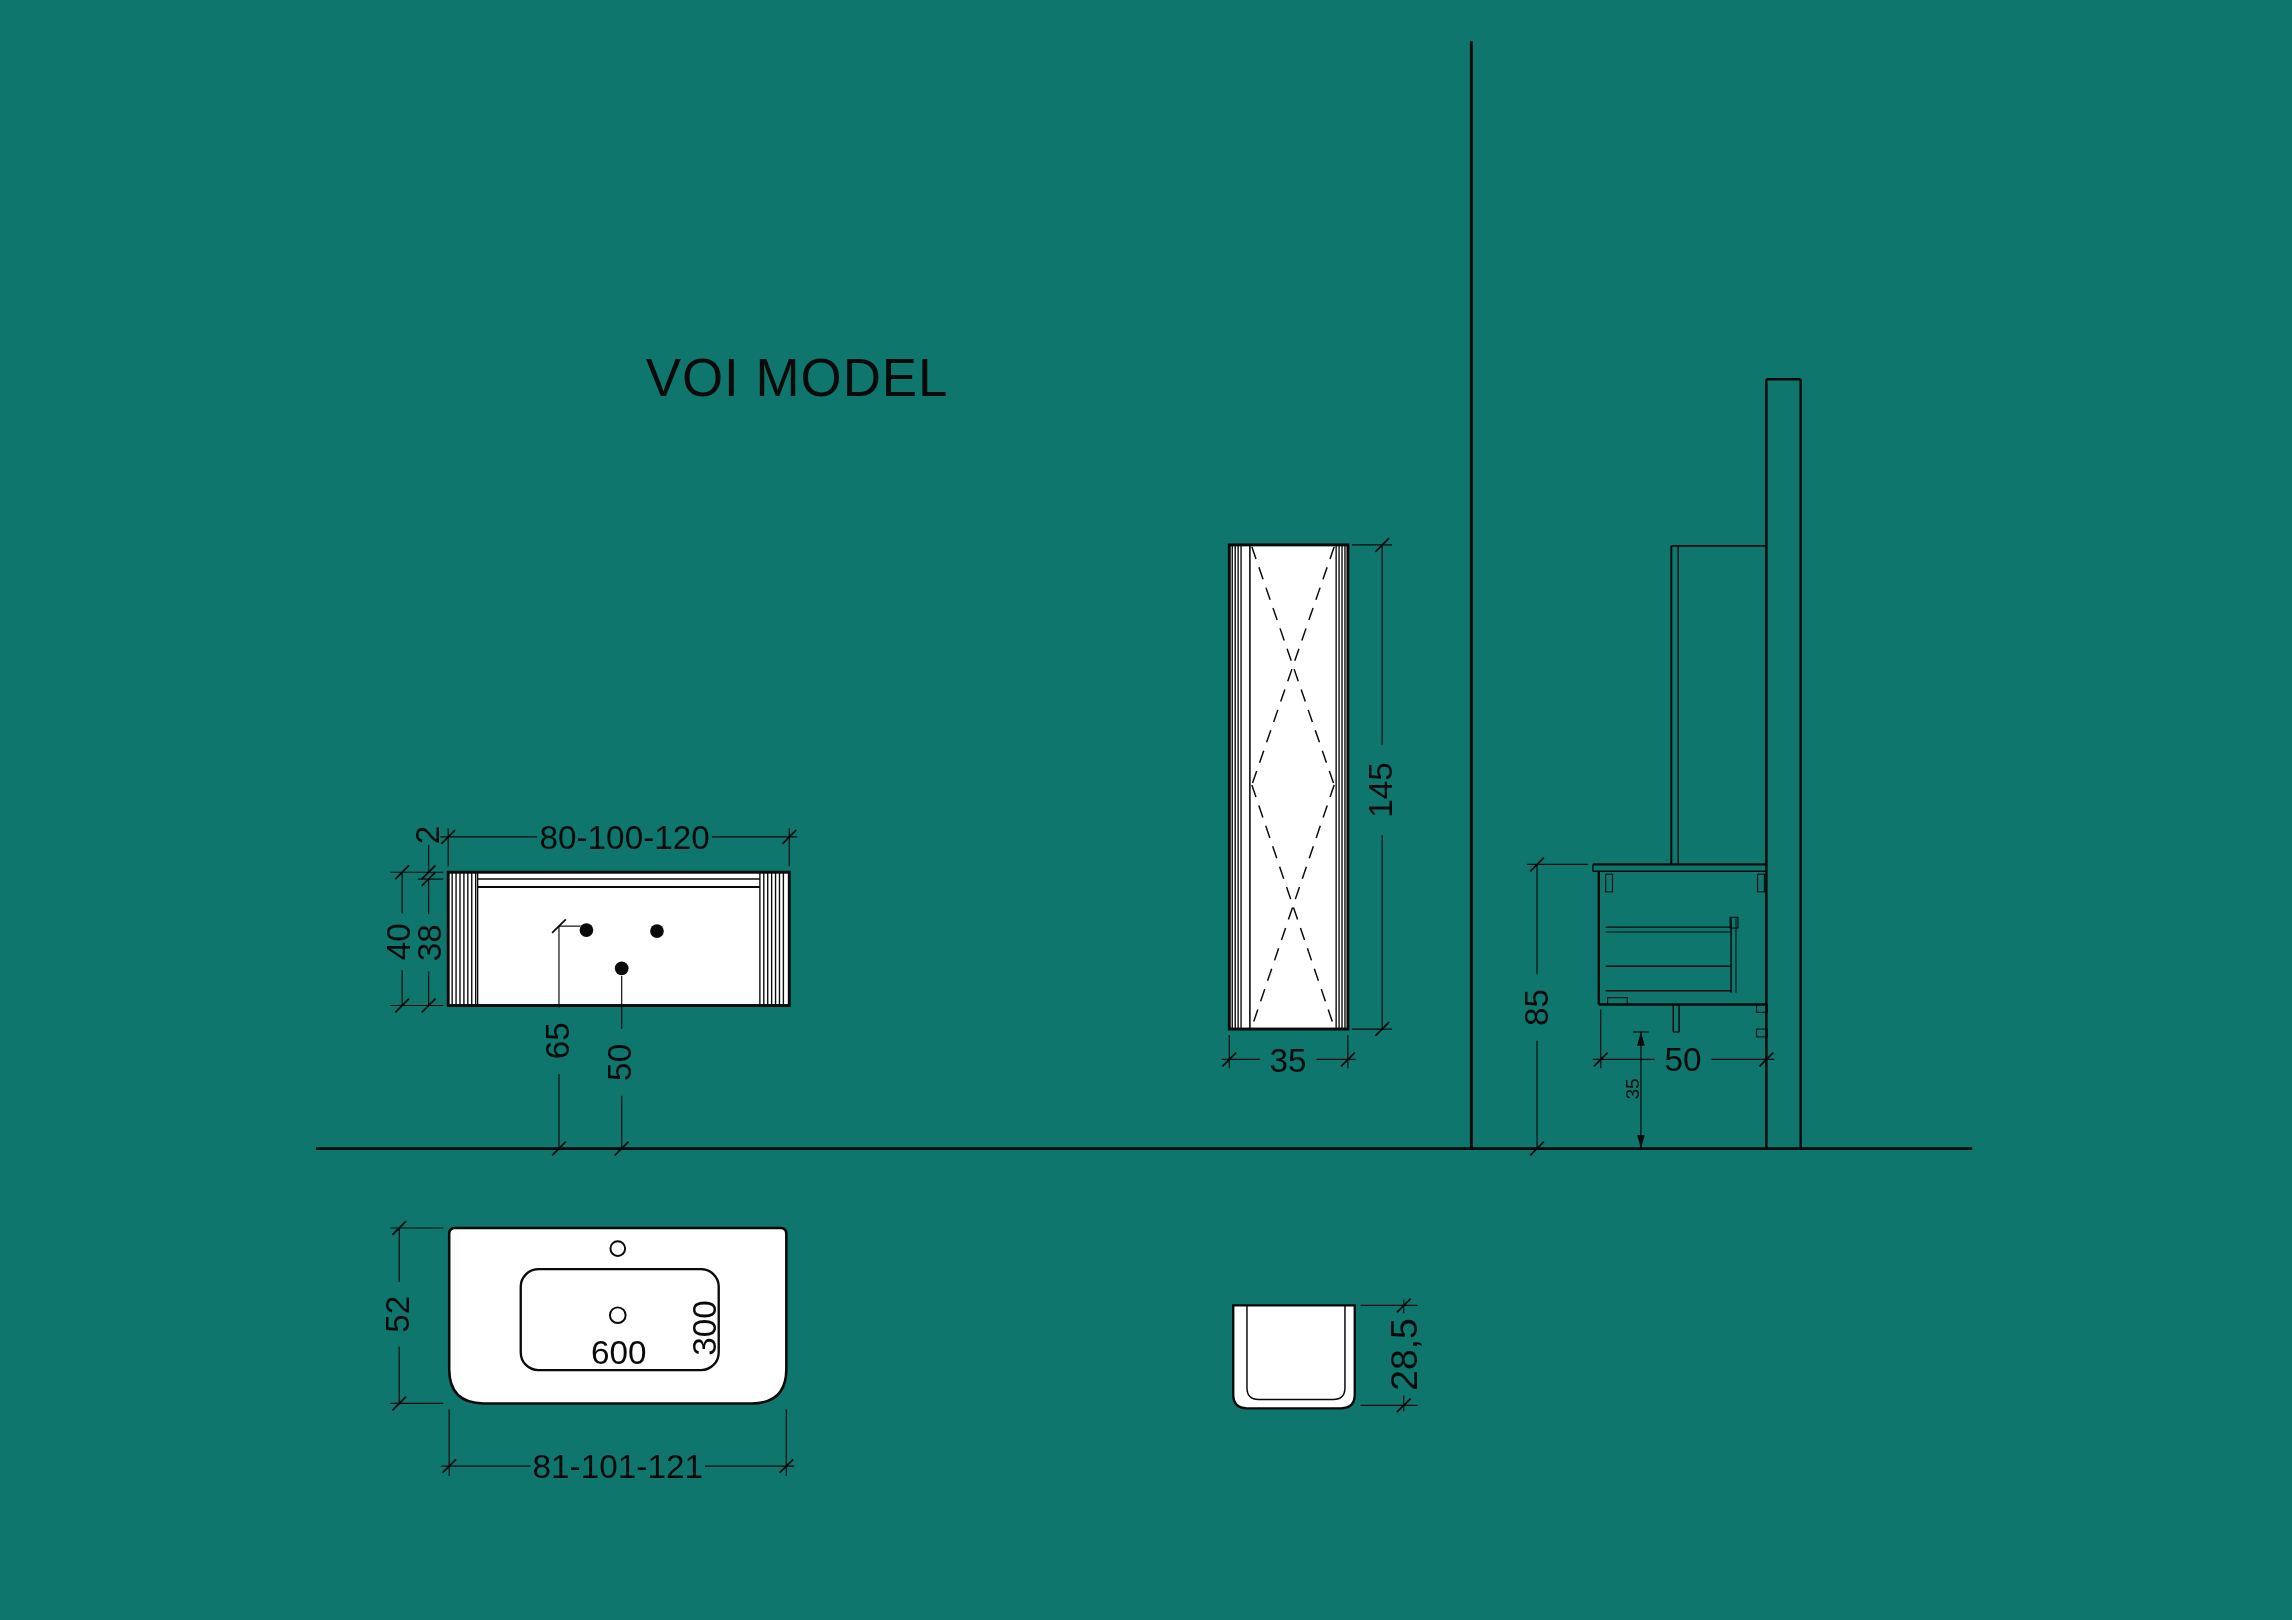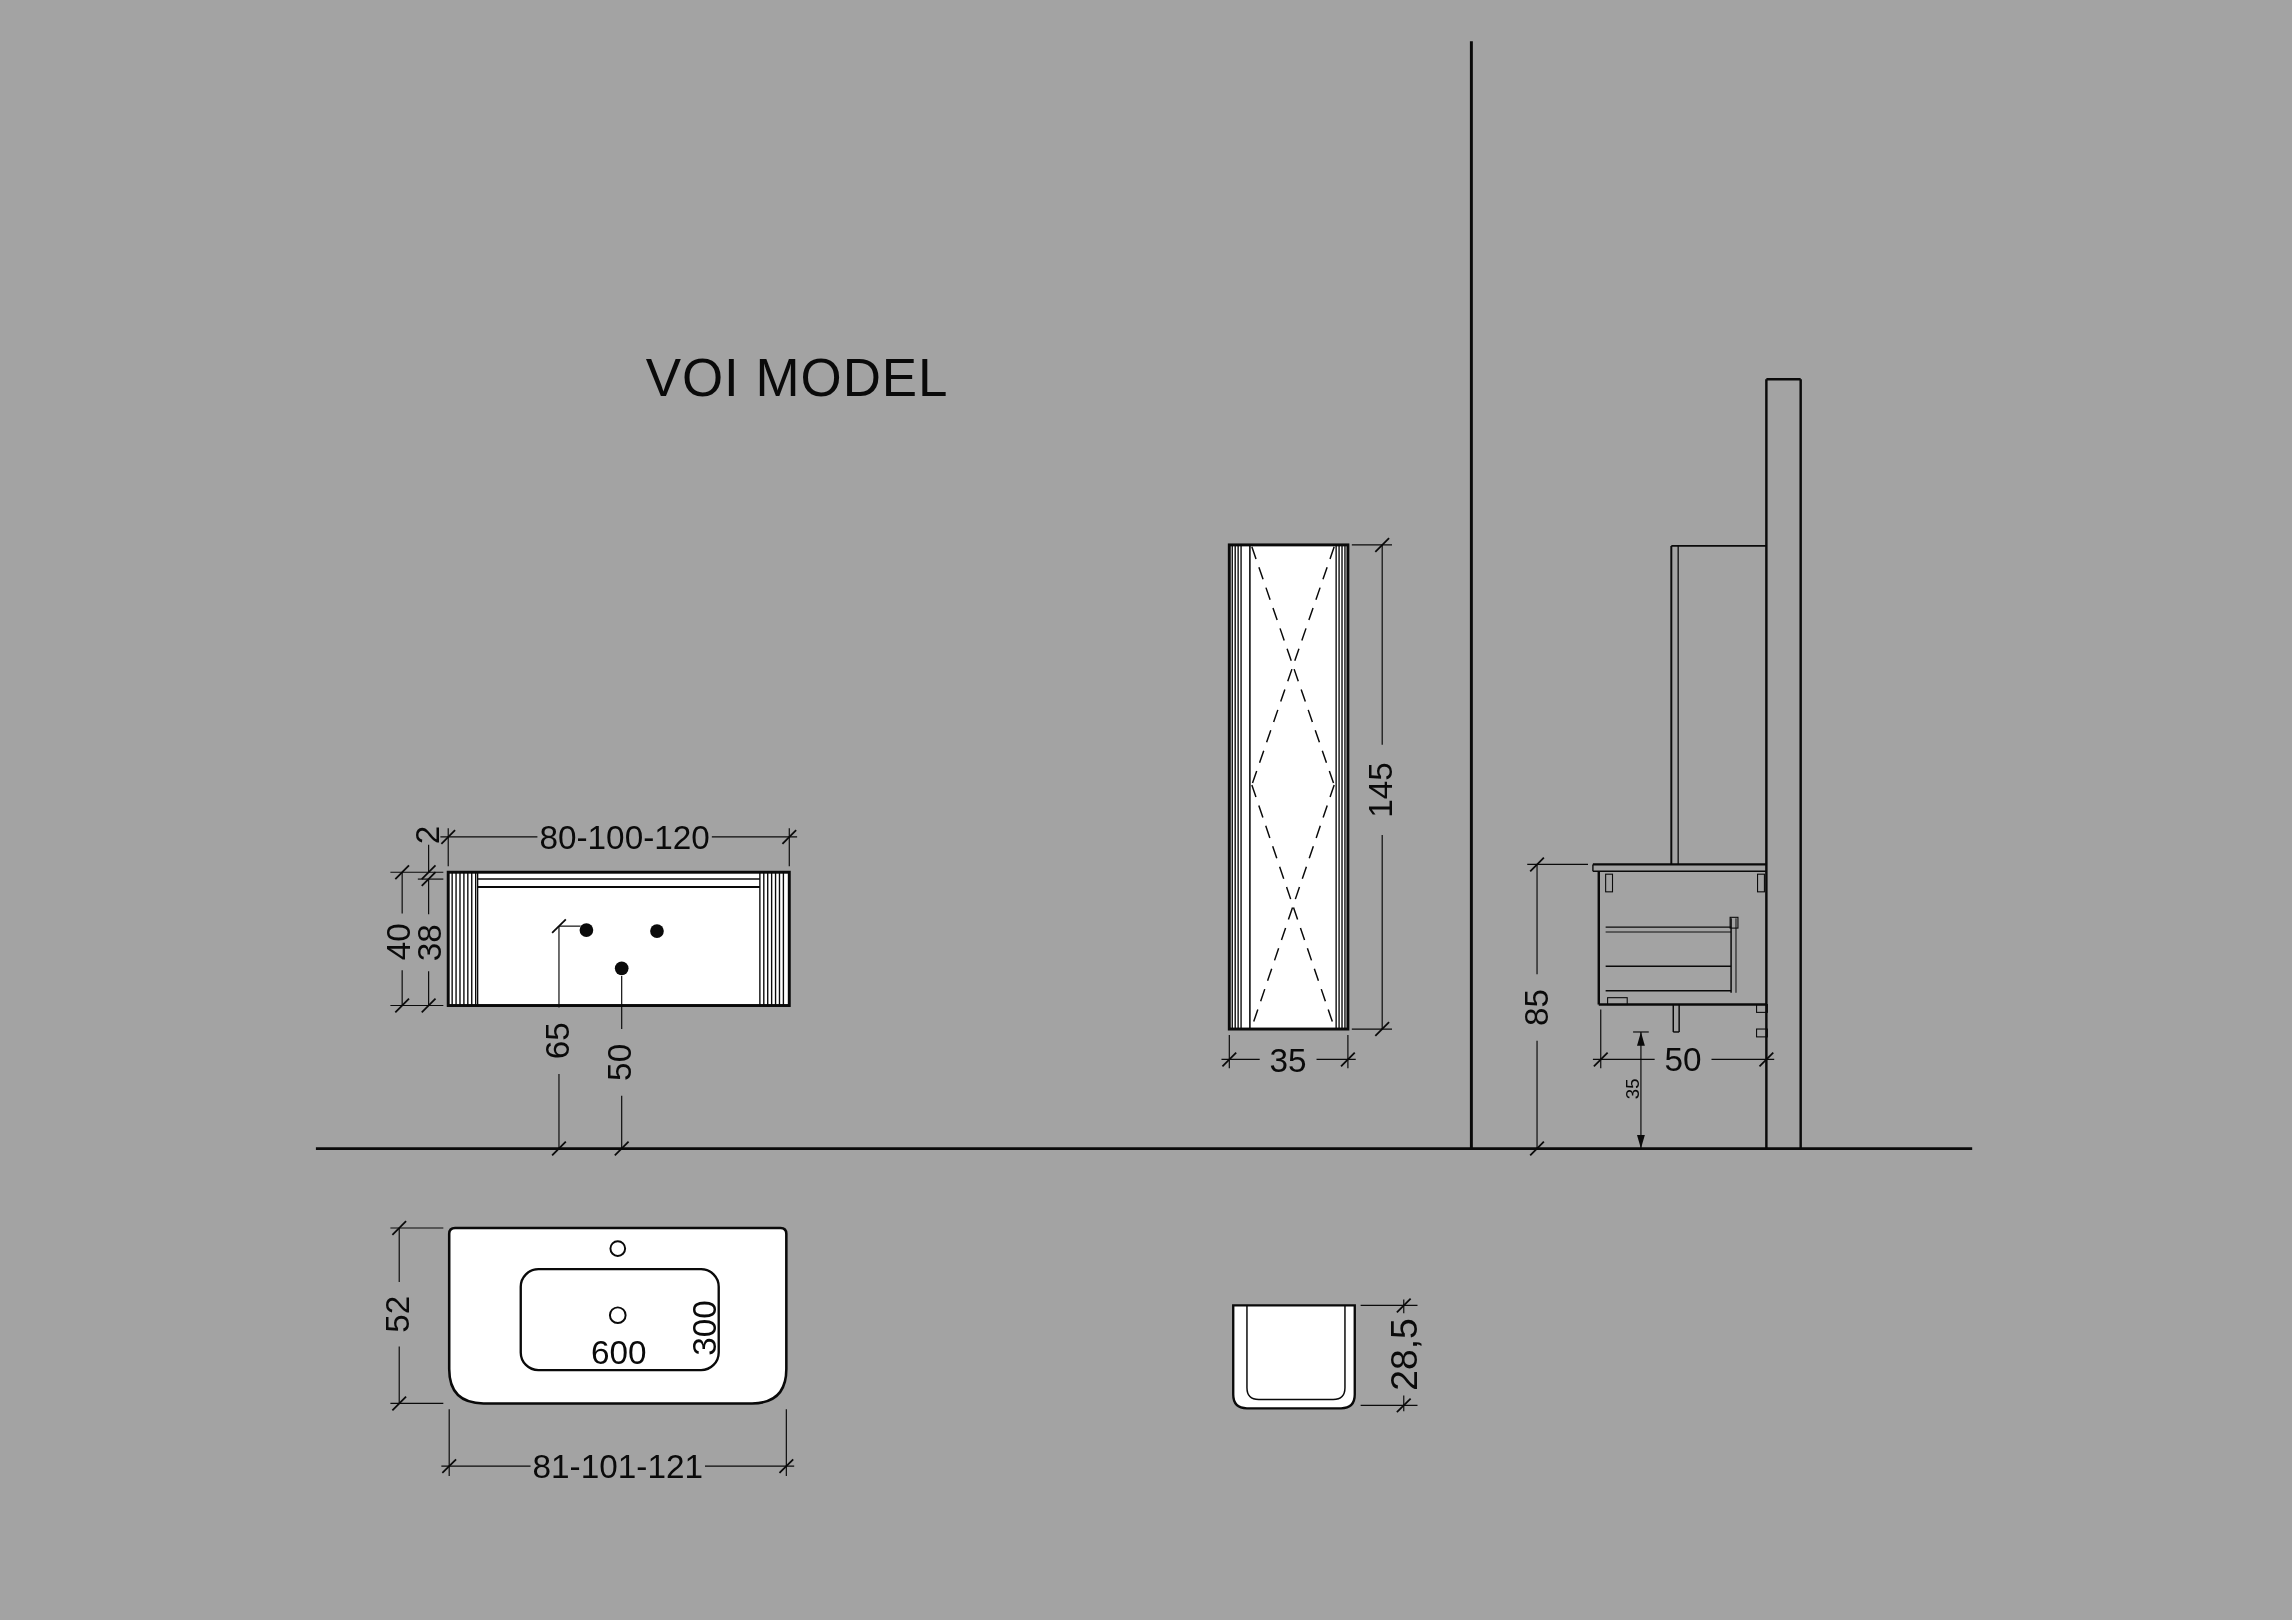--- a/index.html
+++ b/index.html
@@ -5,21 +5,21 @@
   html, body {
     margin: 0;
     padding: 0;
     background: #ffffff;
     font-family: "Liberation Sans", sans-serif;
   }
   .drawing-canvas {
     position: relative;
     width: 2293px;
     height: 1620px;
-    background: #a3a3a3;
+    background: #0f766e;
     overflow: hidden;
   }
   svg { display: block; }
   svg text {
     fill: #0a0a0a;
     font-family: "Liberation Sans", sans-serif;
   }
   .dim-text { font-size: 34px; }
   .dim-text-small { font-size: 19px; }
   .dim-text-big { font-size: 38px; }

